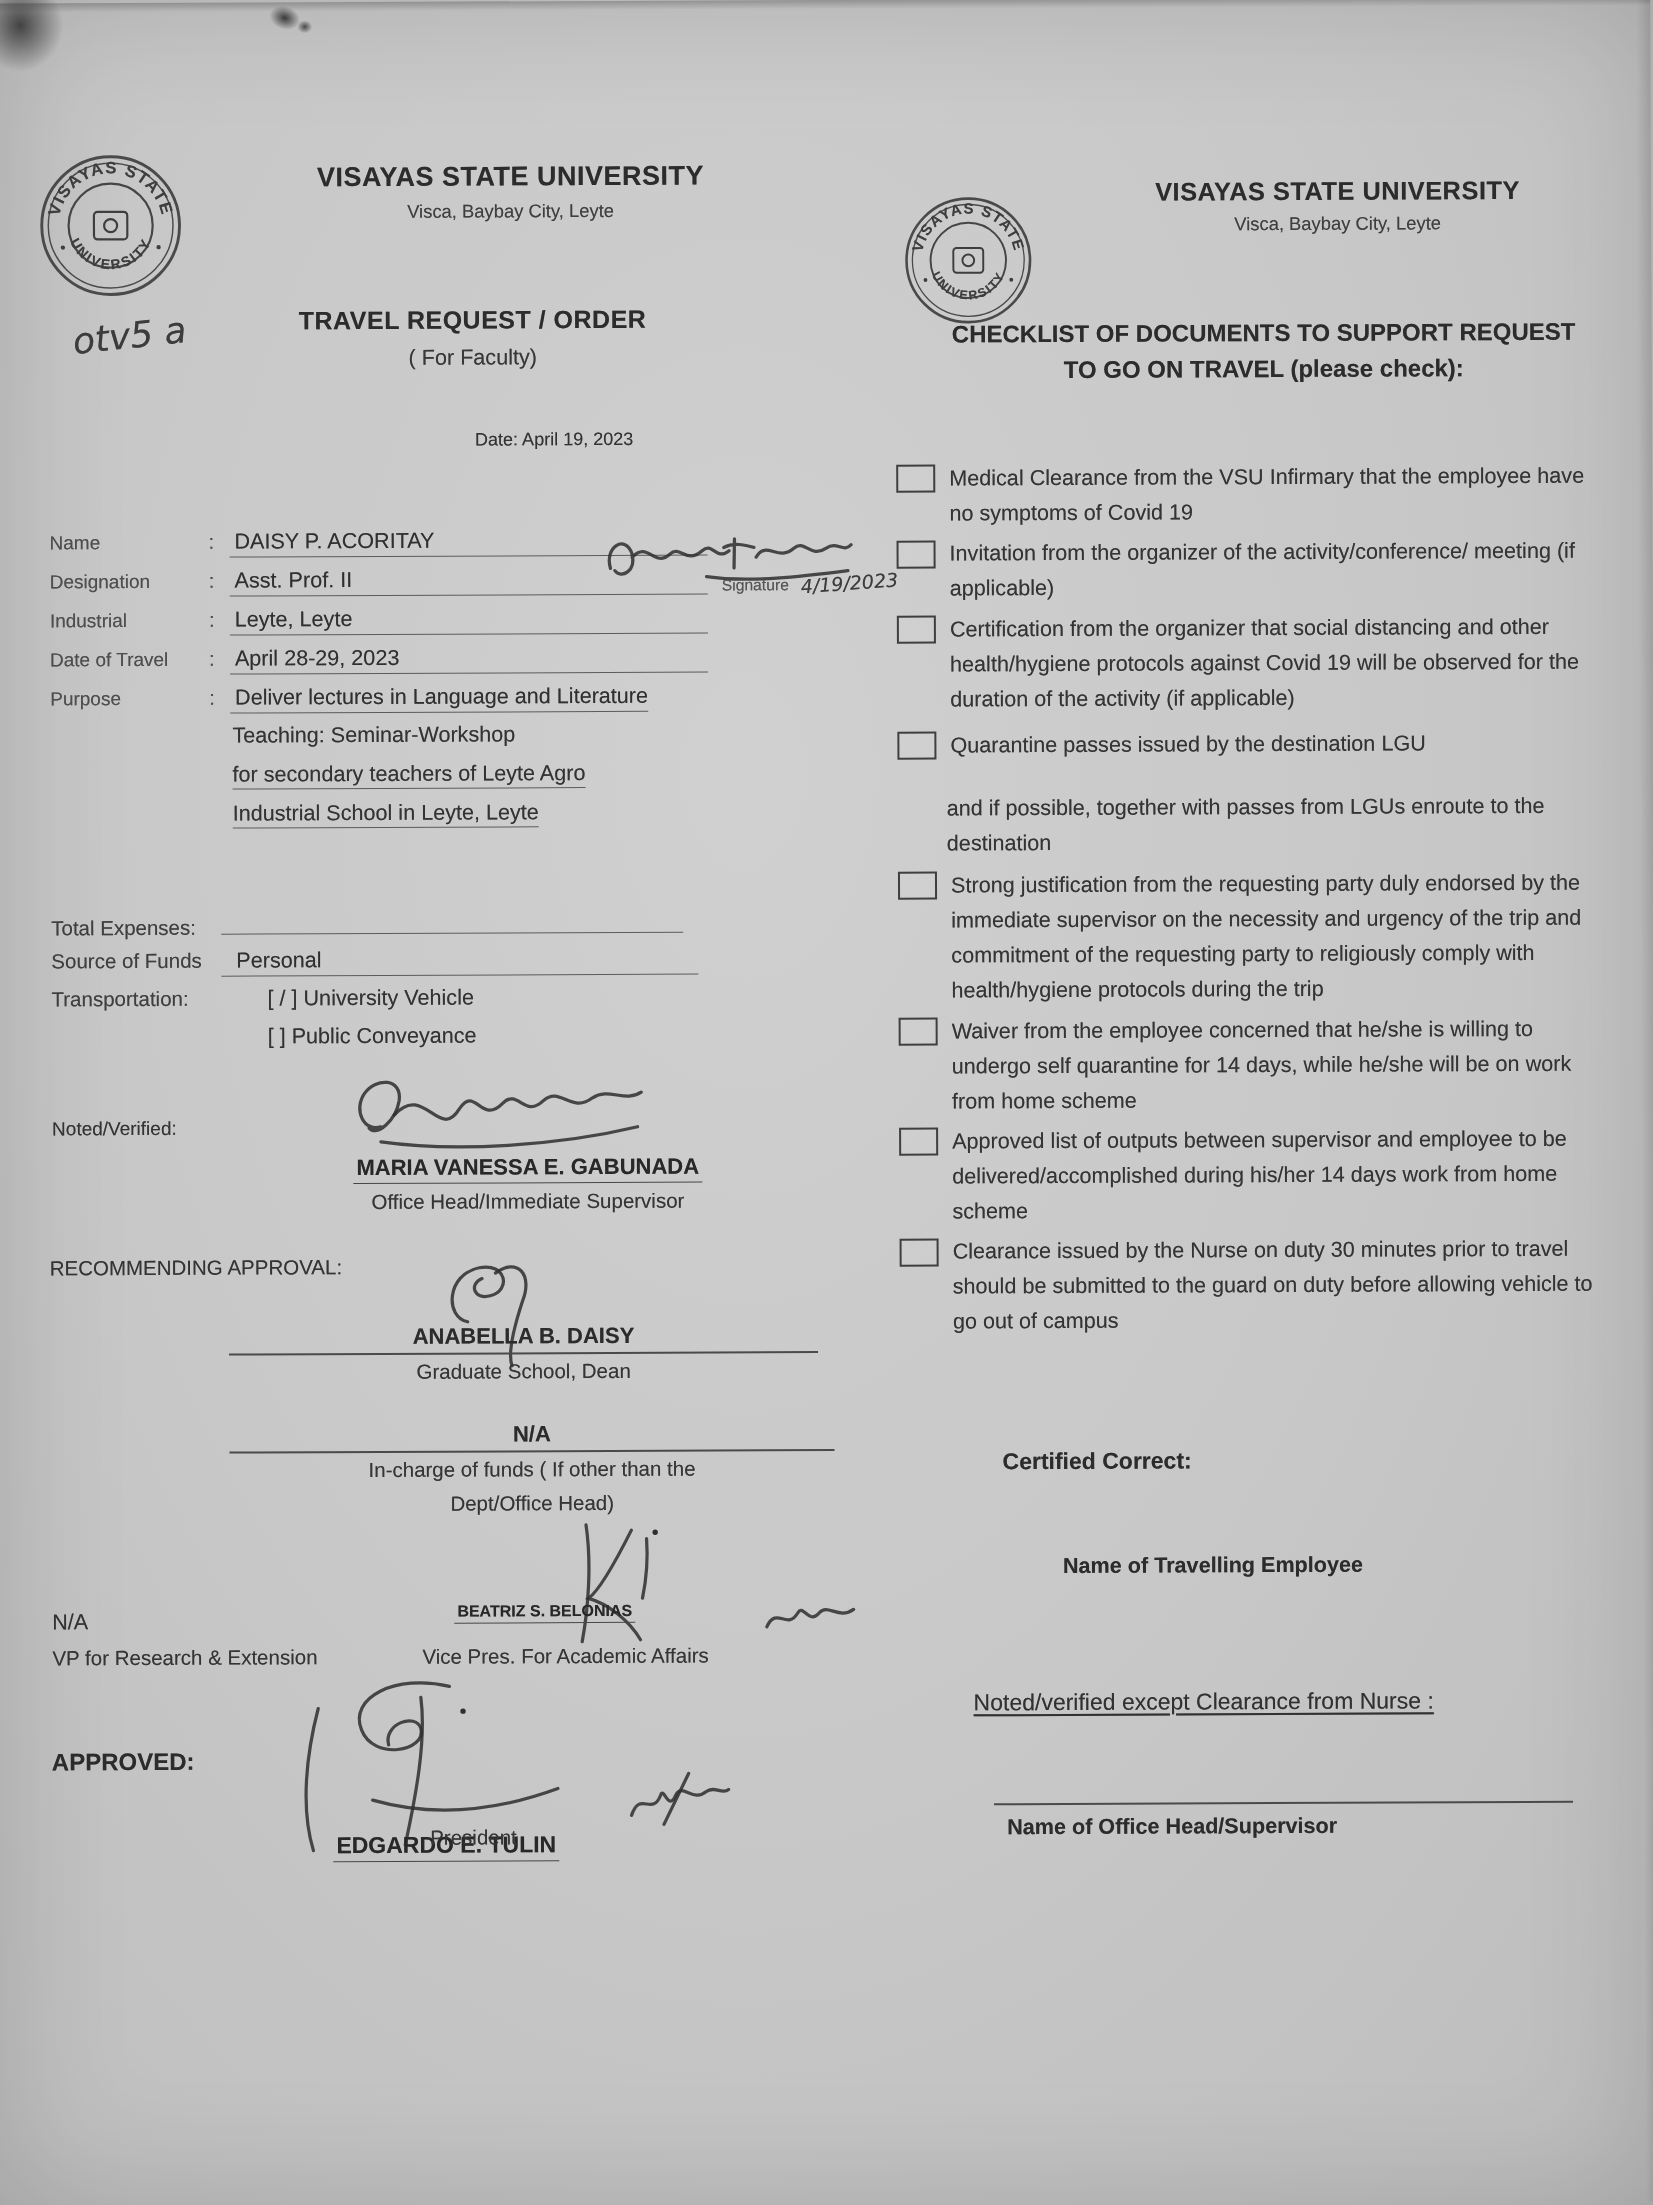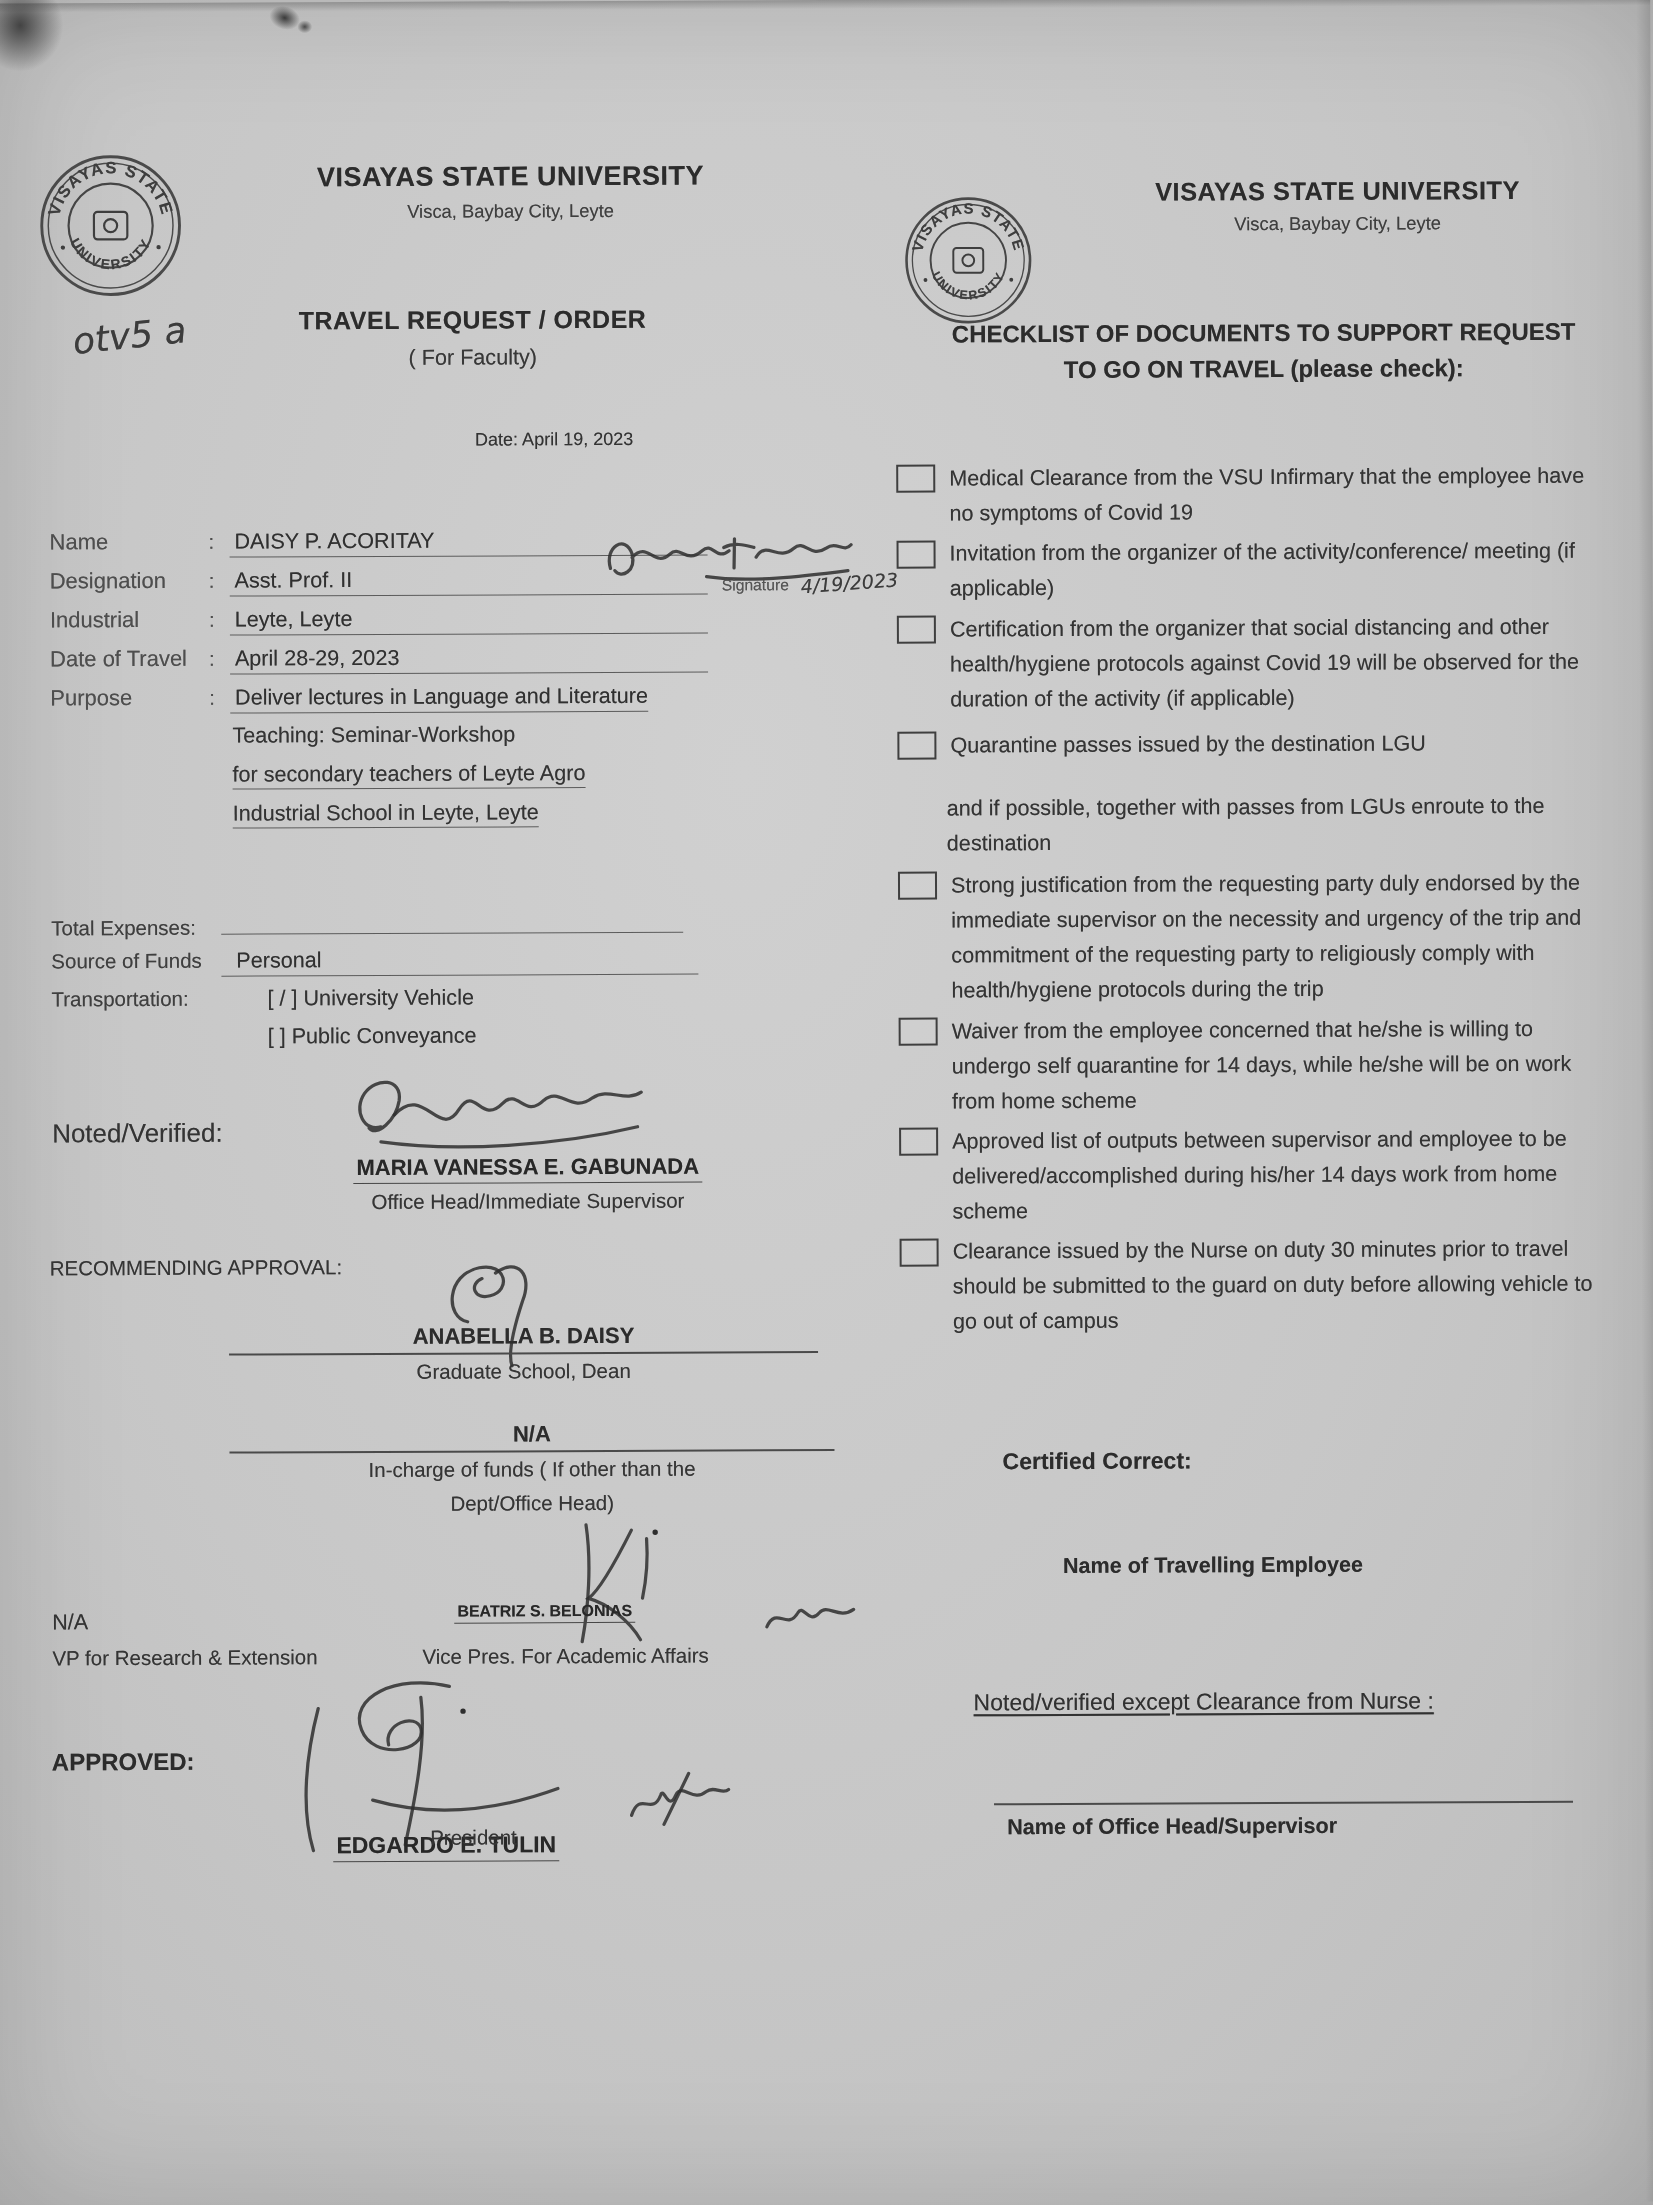--- a/index.html
+++ b/index.html
@@ -10,21 +10,21 @@
     box-shadow:inset 0 0 130px rgba(0,0,0,.15);
   }
   #content{position:absolute;inset:0;transform:rotate(-0.25deg);transform-origin:50% 40%;
     text-shadow:0 0 0.5px rgba(55,55,55,.5);}
   .abs{position:absolute;}
   .b{font-weight:bold;color:#2c2c2c;}
   .center{text-align:center;}
   .hand{font-family:"DejaVu Sans",sans-serif;font-style:italic;color:#3c3c3c;}
   
   .frow{display:flex;align-items:baseline;height:39px;}
-  .flabel{width:159px;font-size:22px;color:#4e4e4e;flex:none;}
+  .flabel{width:159px;font-size:19px;color:#4e4e4e;flex:none;}
   .fcolon{width:20.5px;font-size:20.5px;color:#4e4e4e;flex:none;}
   .fval{font-size:21.6px;color:#303030;border-bottom:1.6px solid #5c5c5c;width:473px;padding:0 0 2.2px 5.4px;}
   .fval.fit{width:auto;display:inline-block;}
   .uline{border-bottom:1.6px solid #5c5c5c;}
   
   .erow{display:flex;align-items:baseline;height:38px;}
   .elabel{width:170px;font-size:20.5px;color:#3f3f3f;flex:none;}
   
   .chk-item{display:flex;margin-bottom:5.4px;}
   .chk-box{flex:none;width:35px;height:24px;border:2.2px solid #3f3f3f;margin:4.3px 14px 0 0;background:rgba(255,255,255,.05);}
@@ -147,21 +147,21 @@
         <span class="elabel"></span>
         <span style="font-size:21.6px;color:#333;padding-left:46px;">[ ] Public Conveyance</span>
       </div>
     </div>
 
     <svg class="sig" style="left:342px;top:1060px;" width="308" height="100" viewBox="0 0 570 185">
       <path d="M70,120 C40,130 18,90 40,58 C62,28 110,30 104,72 C98,108 62,140 48,122"></path>
       <path d="M95,98 C150,38 178,148 215,88 C245,42 255,118 295,78 C325,48 335,108 372,72 C402,46 422,98 462,68 C492,48 522,78 552,58"></path>
       <path d="M70,148 C210,168 400,156 545,122"></path>
     </svg>
-    <div class="abs" style="left:51px;top:1115px;font-size:26px;color:#343434;">Noted/Verified:</div>
+    <div class="abs" style="left:51px;top:1115px;font-size:19px;color:#343434;">Noted/Verified:</div>
     <div class="abs center" style="left:270px;top:1153px;width:513px;">
       <span class="sig-name">MARIA VANESSA E. GABUNADA</span>
       <div style="font-size:20.5px;margin-top:6.5px;color:#353535;">Office Head/Immediate Supervisor</div>
     </div>
 
     <div class="abs" style="left:48px;top:1253px;font-size:20.5px;color:#343434;">RECOMMENDING APPROVAL:</div>
     <svg class="sig" style="left:428px;top:1239px;" width="124" height="130" viewBox="0 0 230 240">
       <path d="M70,150 C28,142 30,62 92,50 C142,40 152,92 112,102 C82,110 72,80 97,70"></path>
       <path d="M122,60 C162,30 192,62 172,112 C162,142 142,205 152,232"></path>
     </svg>

